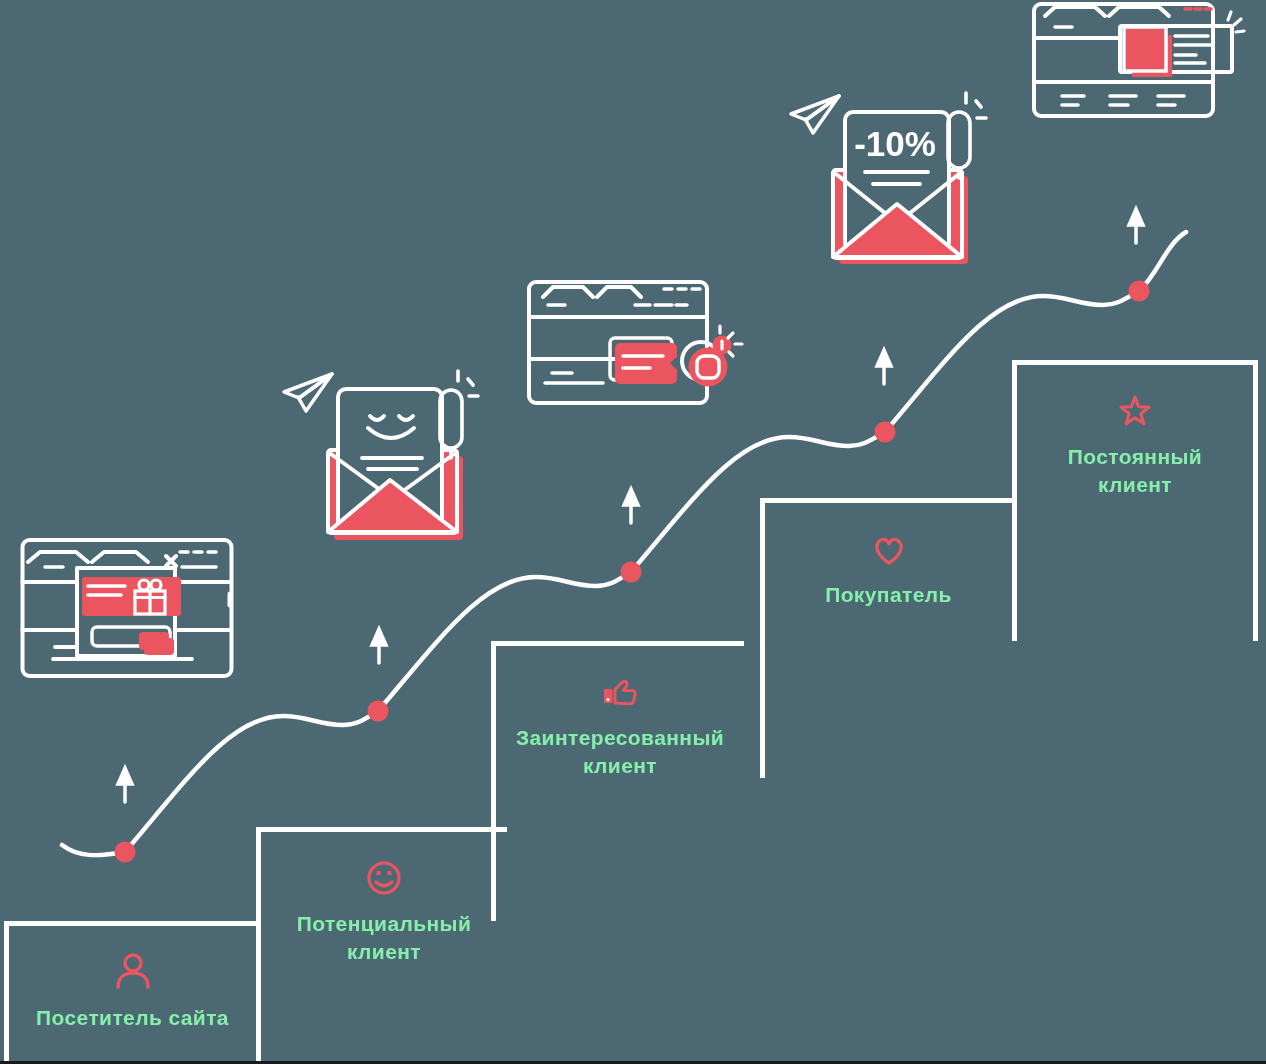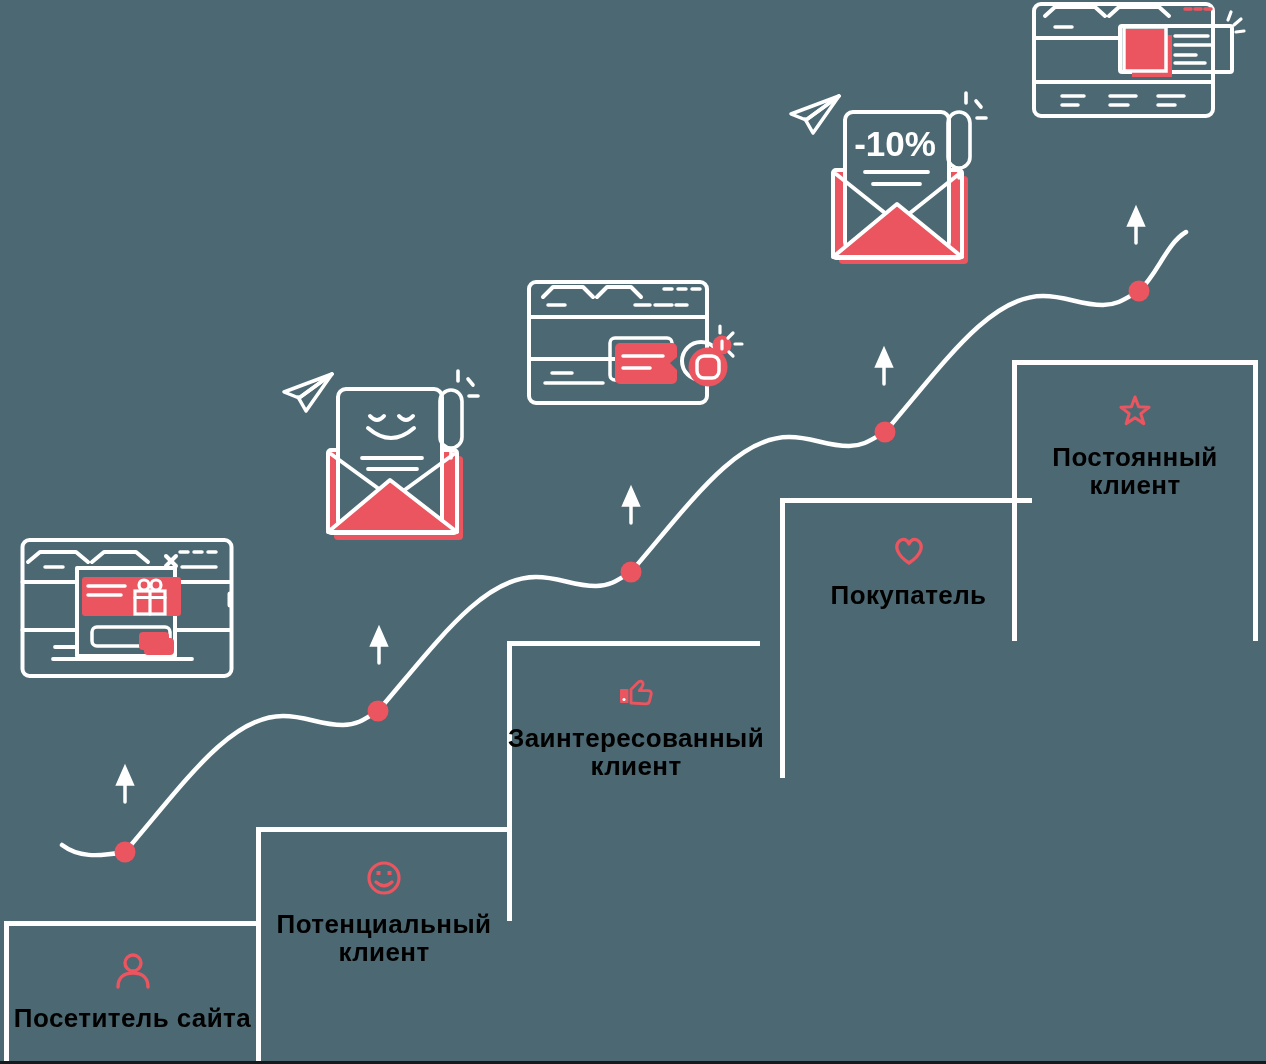--- a/index.html
+++ b/index.html
@@ -12,27 +12,27 @@
   .layer{position:absolute;left:0;top:0;}
   .illus{position:absolute;}
   
   .step{
     position:absolute;box-sizing:border-box;
     border-top:5px solid #fff;border-left:5px solid #fff;
     display:flex;flex-direction:column;align-items:center;
   }
   .step.s1{left:4px;top:921px;width:252px;height:151px;}
   .step.s2{left:256px;top:783px;width:251px;height:281px;margin-top:44px;}
-  .step.s3{left:507px;top:641px;width:253px;height:280px;}
-  .step.s4{left:780px;top:498px;width:252px;height:280px;}
+  .step.s3{left:491px;top:641px;width:253px;height:280px;}
+  .step.s4{left:760px;top:498px;width:252px;height:280px;}
   .step.s5{left:1012px;top:360px;width:246px;height:281px;border-right:5px solid #fff;}
   .step-icon{margin-top:23px;}
   .step-label{
-    margin-top:9px;text-align:center;color:#000000;
-    font-weight:700;font-size:26px;line-height:28px;letter-spacing:.4px;
+    margin-top:9px;text-align:center;color:#86efac;
+    font-weight:700;font-size:21px;line-height:28px;letter-spacing:.4px;
   }
   .step-label span{display:block;}
   .discount-text{
     font-family:"Liberation Sans", sans-serif;font-weight:700;font-size:35px;fill:#ffffff;
   }
   .bottom-edge{position:absolute;left:0;bottom:0;width:100%;height:3px;background:#161a1c;}
 </style>
 </head>
 <body>
 

